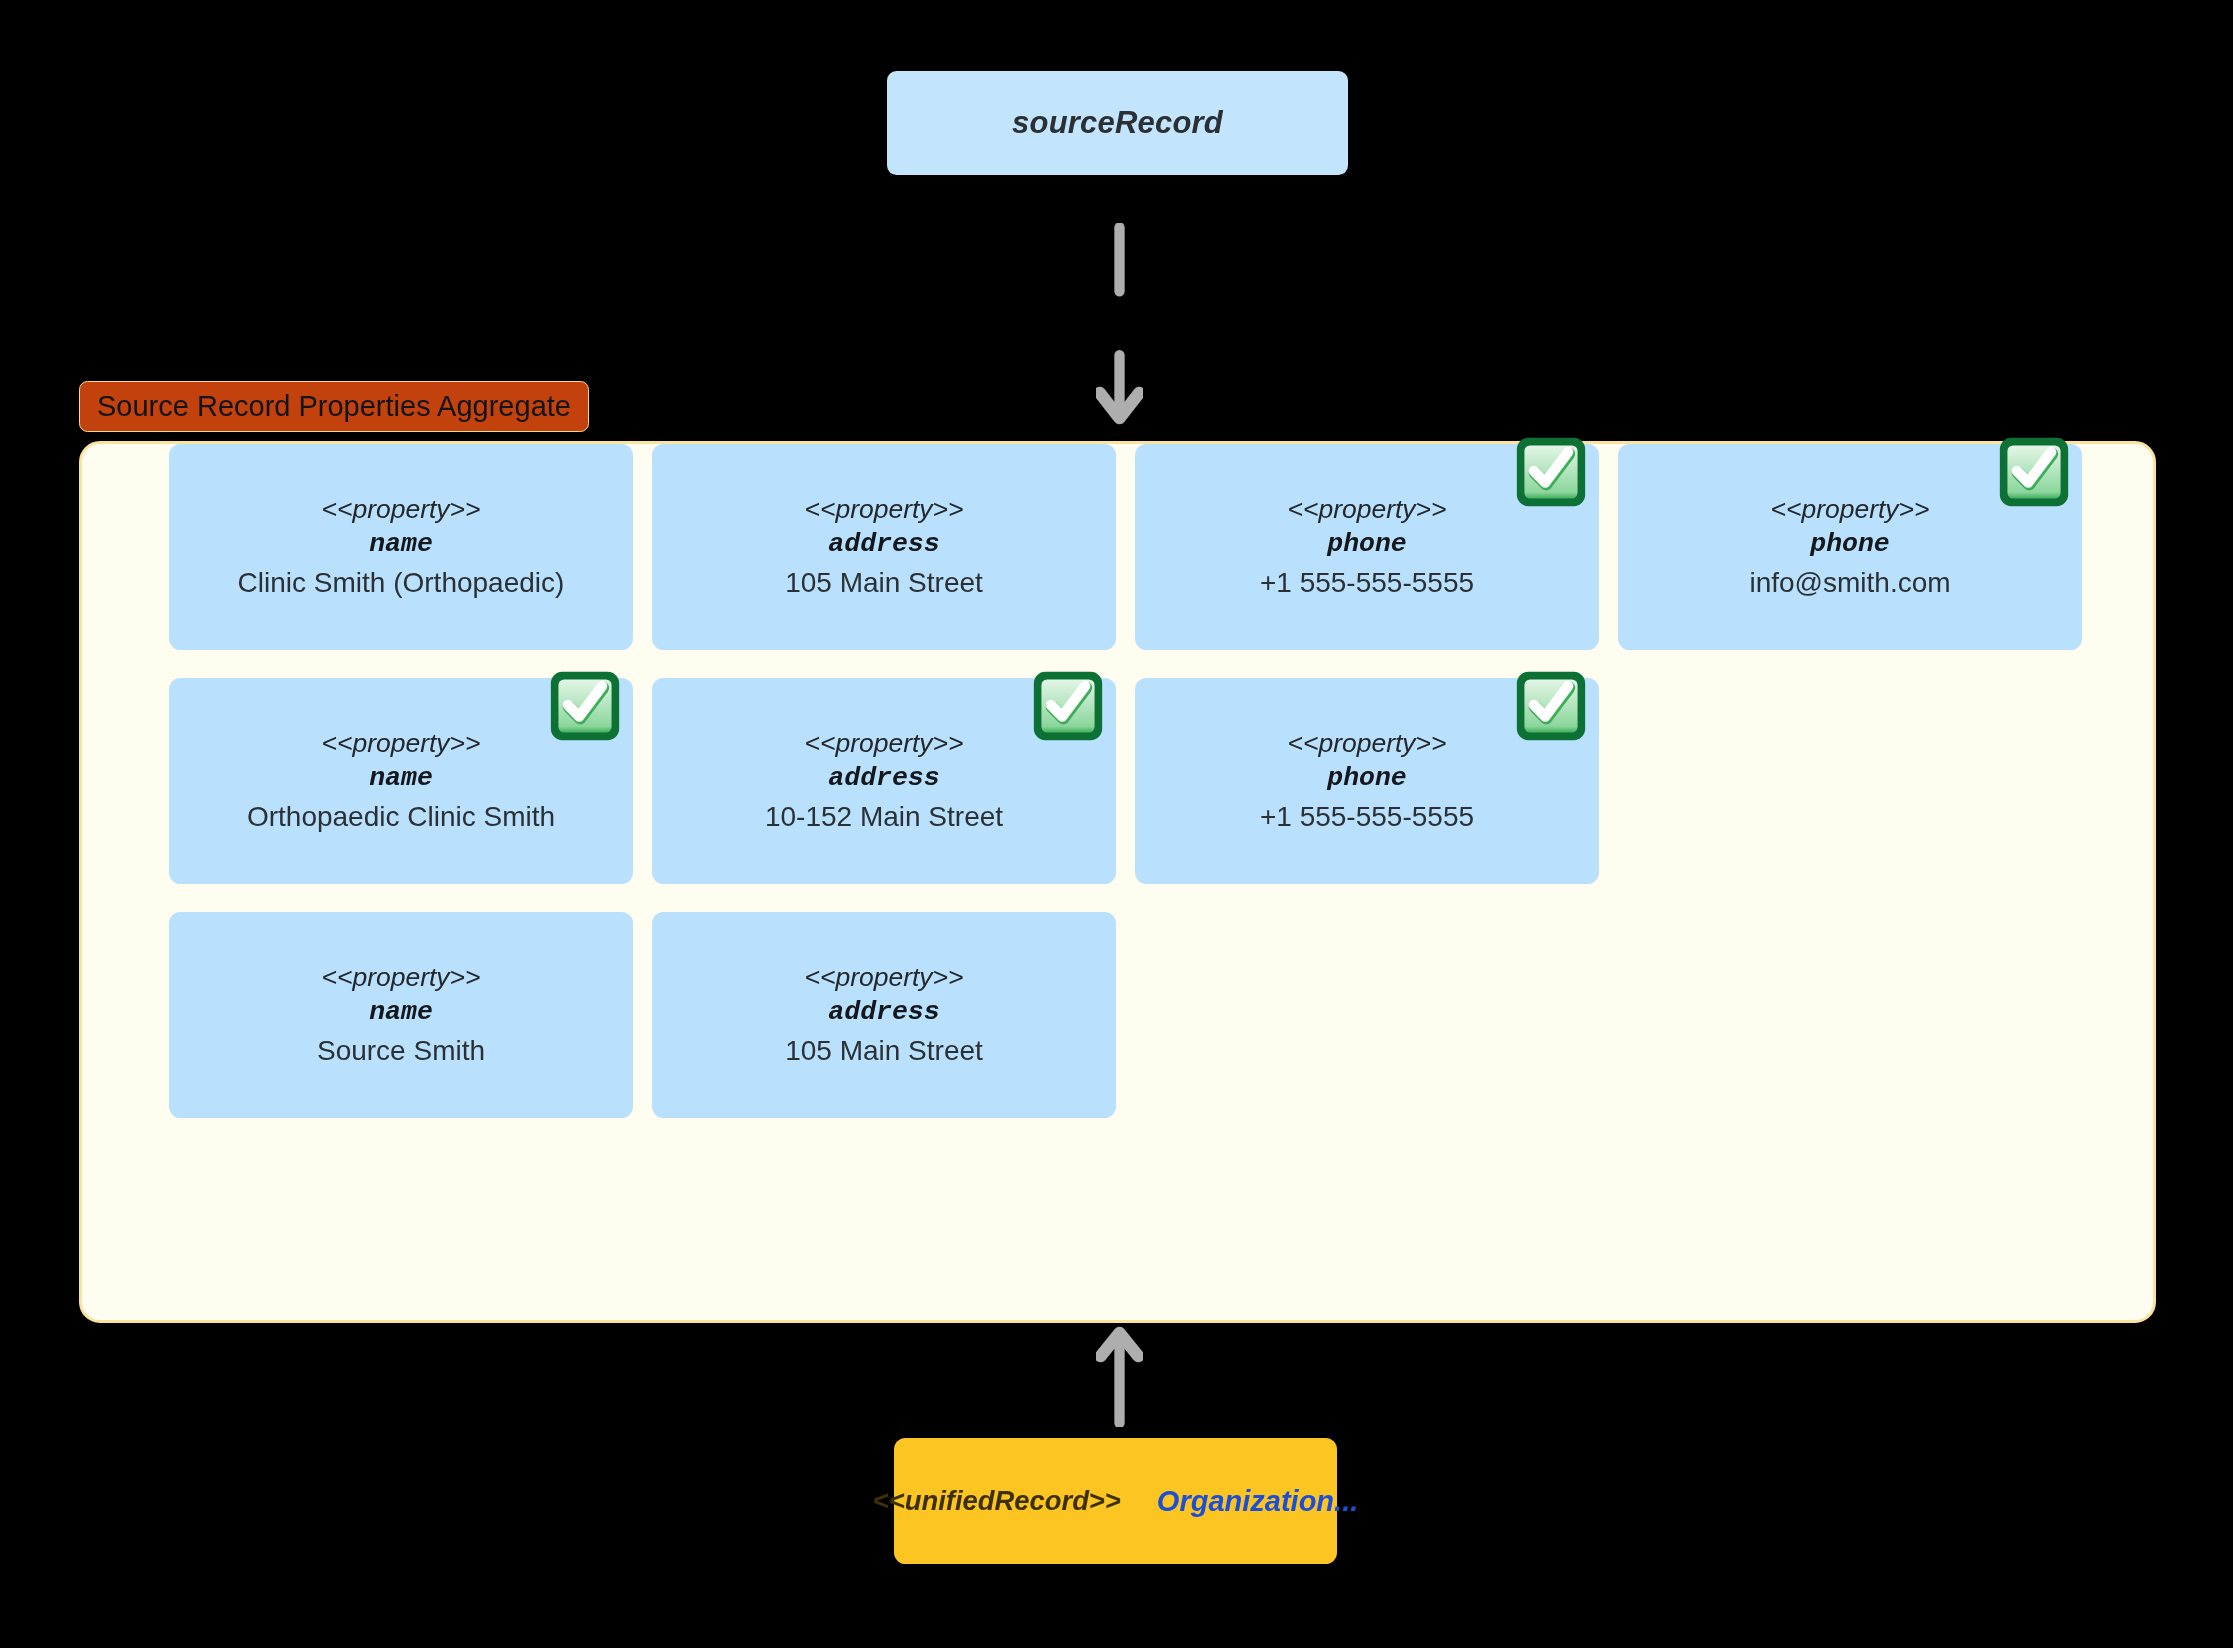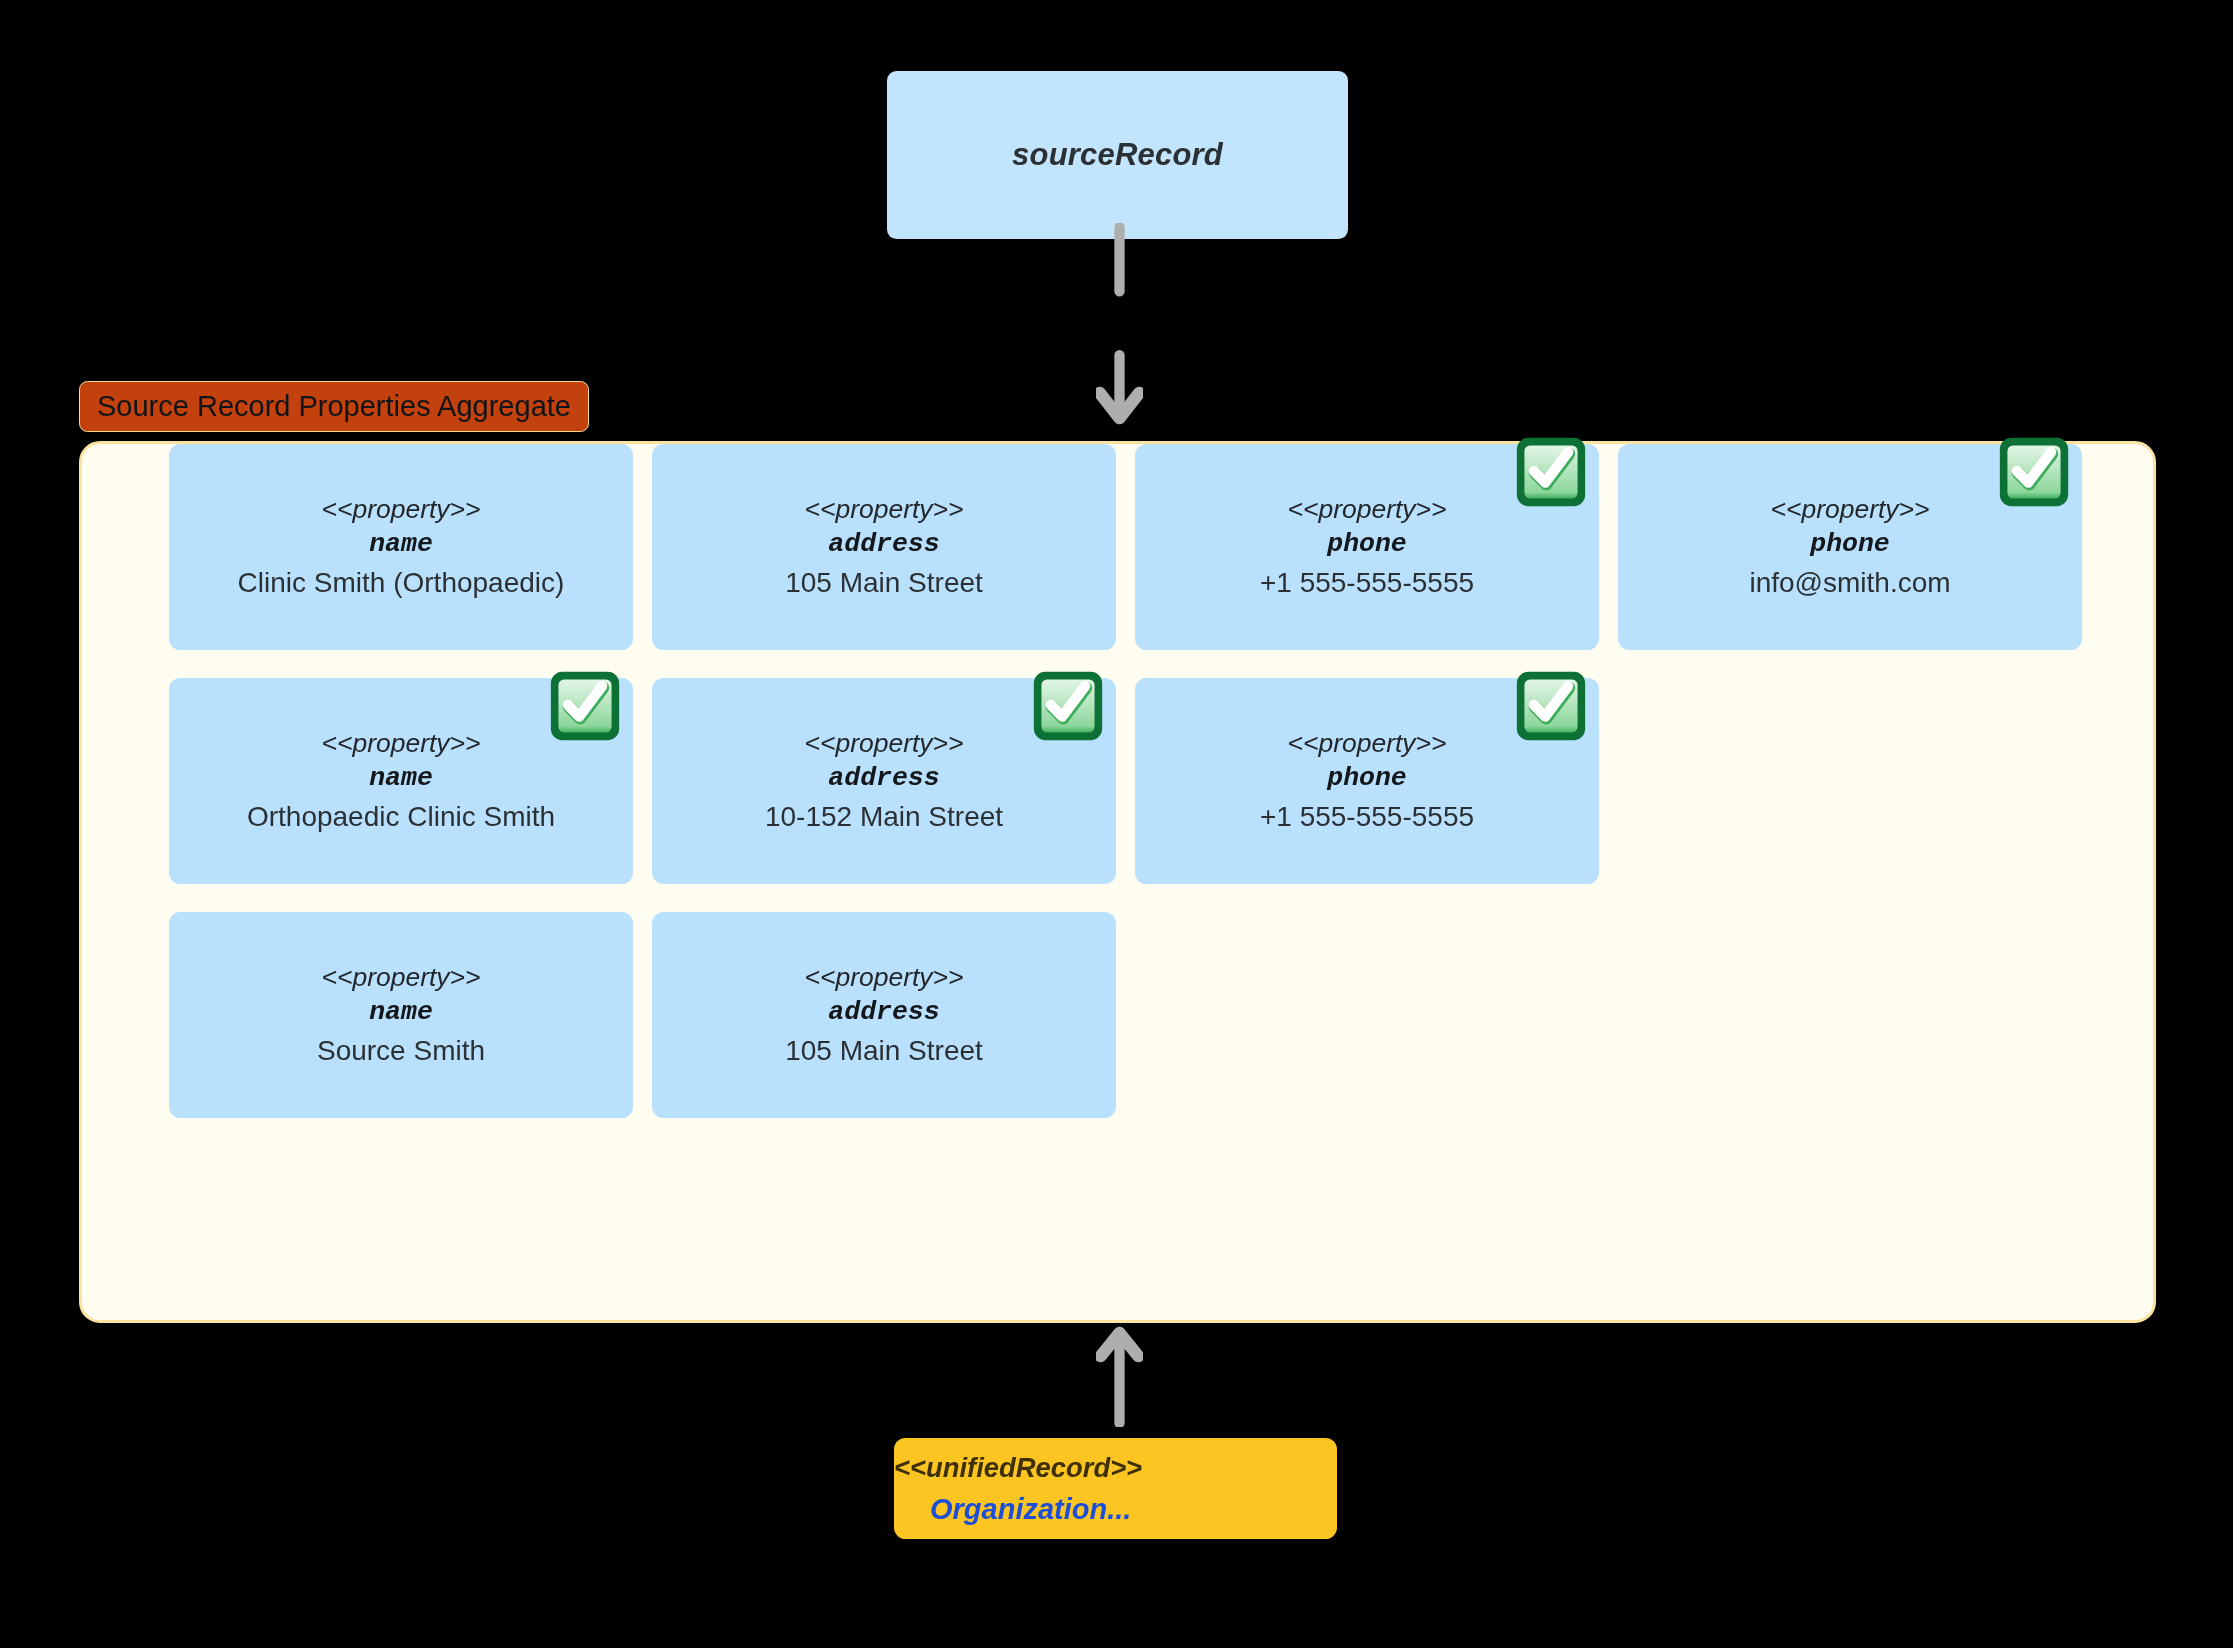--- a/index.html
+++ b/index.html
@@ -23,21 +23,21 @@
     width: 2233px;
     height: 1649px;
   }
 
   
   .node-source {
     position: absolute;
     left: 887px;
     top: 71px;
     width: 461px;
-    height: 168px;
+    height: 104px;
     background: #c3e4fd;
     border-radius: 9.5px;
     display: flex;
     align-items: center;
     justify-content: center;
   }
   .node-source .label {
     font-size: 31px;
     font-weight: 700;
     font-style: italic;
@@ -156,26 +156,26 @@
     width: 47px;
     height: 102px;
   }
 
   
   .node-unified {
     position: absolute;
     left: 894px;
     top: 1438px;
     width: 443px;
-    height: 101px;
+    height: 126px;
     background: #fcc521;
     border-radius: 11.4px;
     display: flex;
-    flex-direction: column;
-    align-items: flex-start;
+    flex-direction: row;
+    align-items: center;
     justify-content: center;
   }
   .node-unified .stereotype {
     font-size: 27.4px;
     font-style: italic;
     font-weight: 600;
     color: #3e3008;
     line-height: 1.5;
   }
   .node-unified .title {

